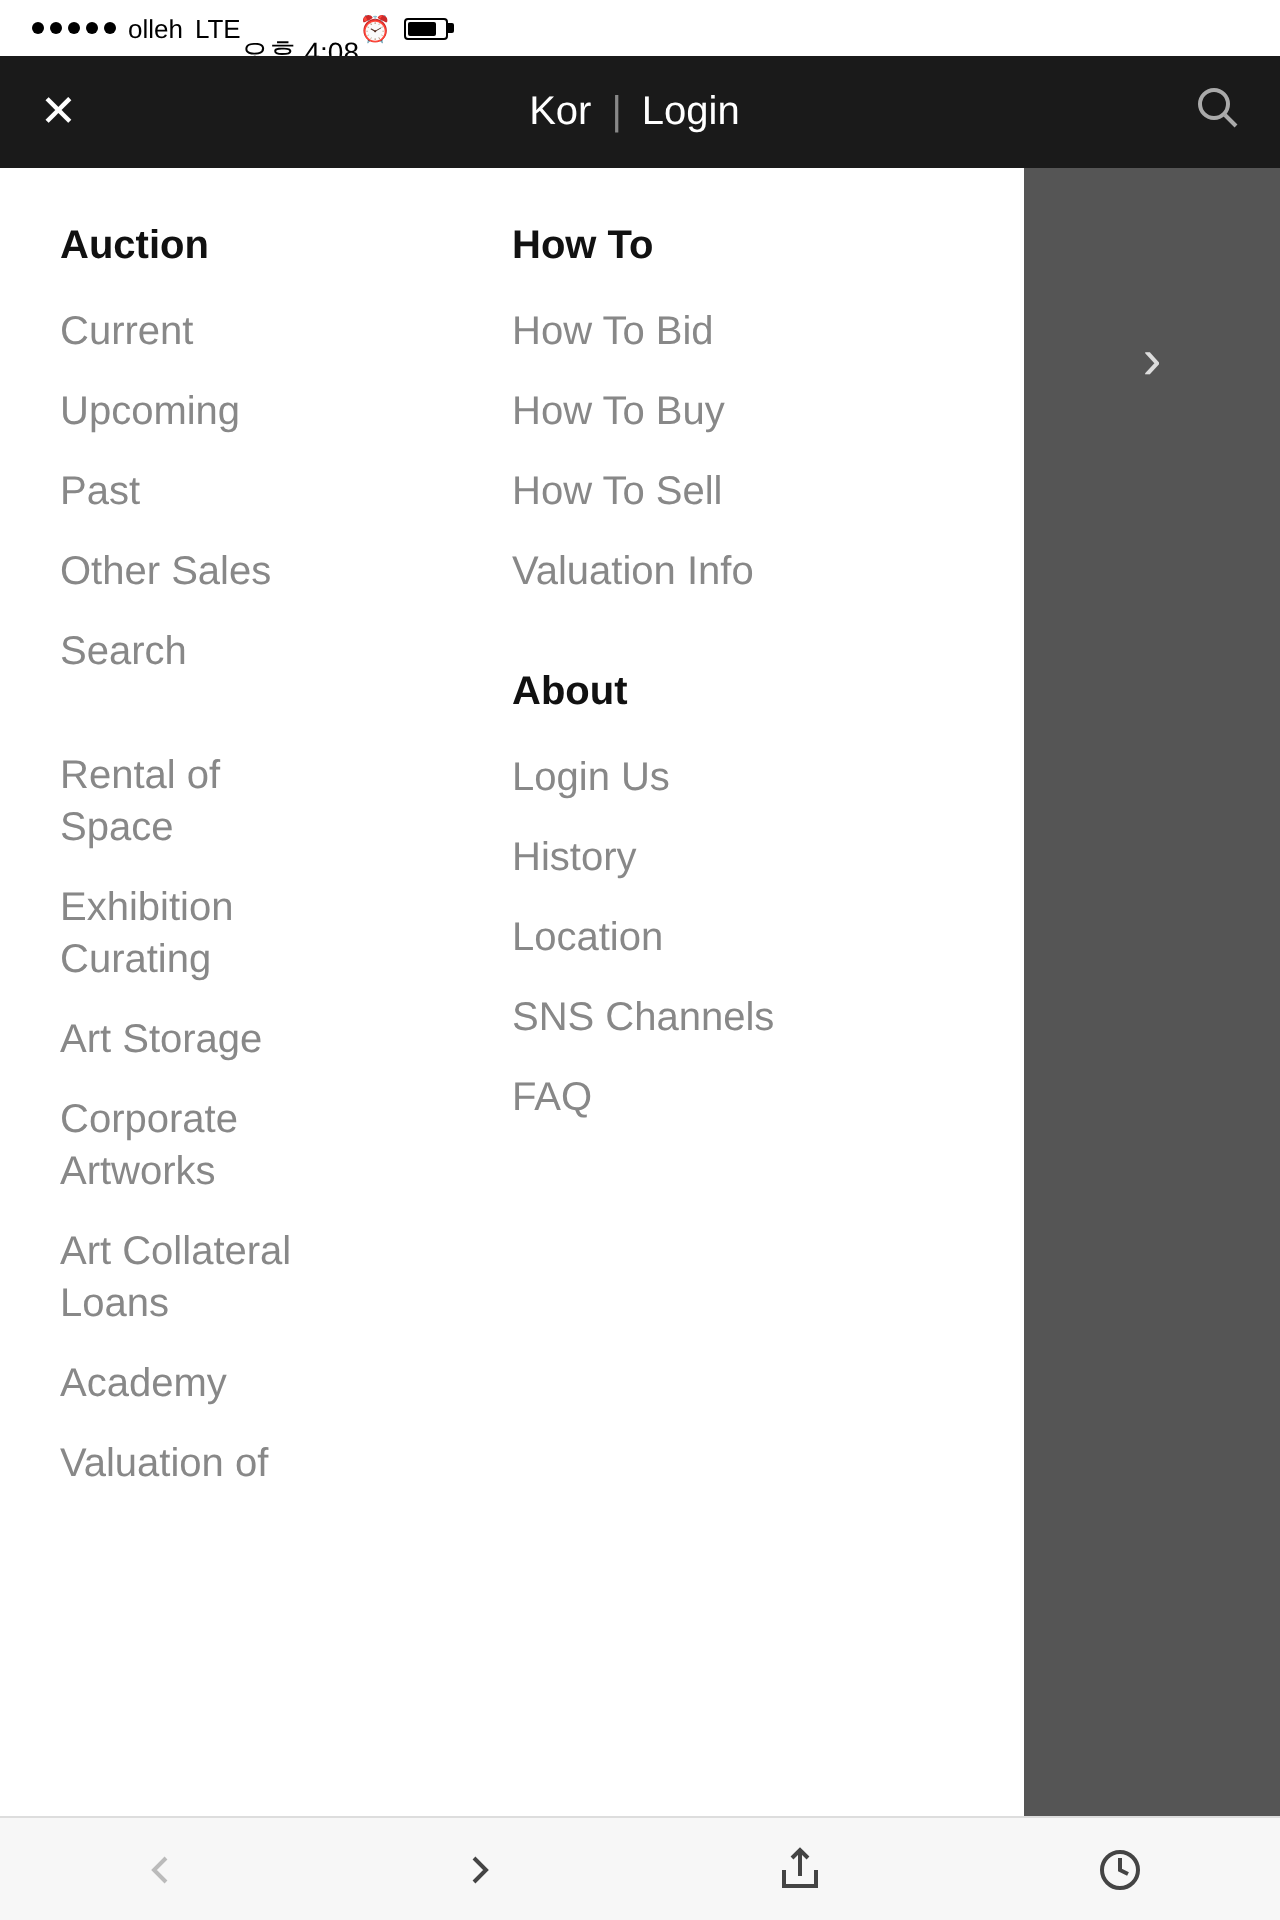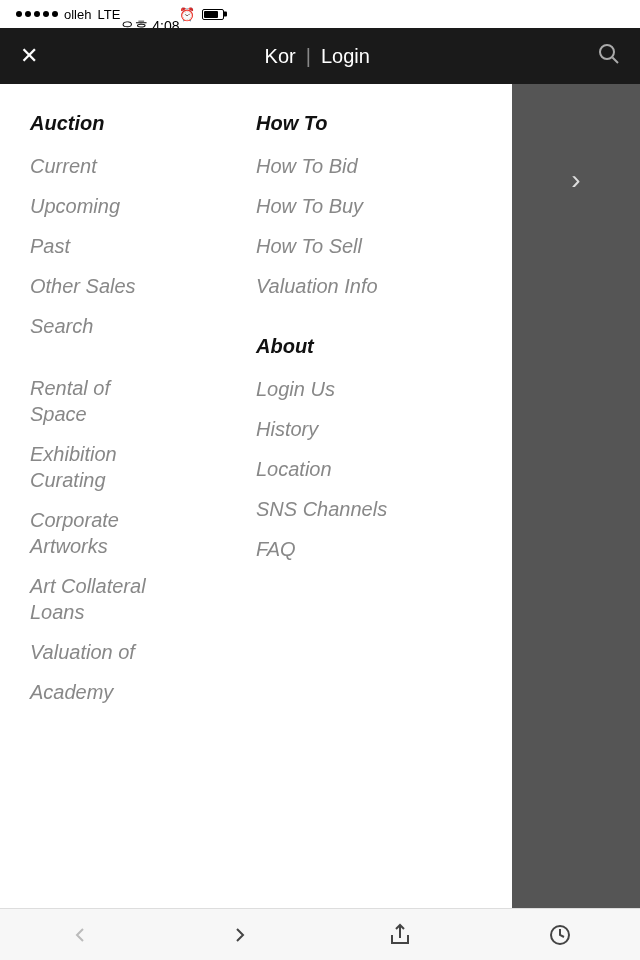--- a/index.html
+++ b/index.html
@@ -135,21 +135,20 @@
     }
 
     .menu-columns {
       display: flex;
       padding: 0 30px;
       gap: 0;
     }
 
     .menu-col {
       flex: 1;
-      font-style: italic;
     }
 
     .menu-section {
       margin-bottom: 36px;
     }
 
     .menu-section-title {
       font-size: 20px;
       font-weight: 700;
       color: #111;
@@ -261,24 +260,25 @@
           <div class="menu-item">Current</div>
           <div class="menu-item">Upcoming</div>
           <div class="menu-item">Past</div>
           <div class="menu-item">Other Sales</div>
           <div class="menu-item">Search</div>
         </div>
 
         <div class="menu-section">
           <div class="menu-item">Rental of<br>Space</div>
           <div class="menu-item">Exhibition<br>Curating</div>
+          <div class="menu-item">Art Storage</div>
           <div class="menu-item">Corporate<br>Artworks</div>
           <div class="menu-item">Art Collateral<br>Loans</div>
+          <div class="menu-item">Academy</div>
           <div class="menu-item">Valuation of</div>
-          <div class="menu-item">Academy</div>
         </div>
 
       </div>
 
       <div class="menu-col">
 
         <div class="menu-section">
           <div class="menu-section-title">How To</div>
           <div class="menu-item">How To Bid</div>
           <div class="menu-item">How To Buy</div>

